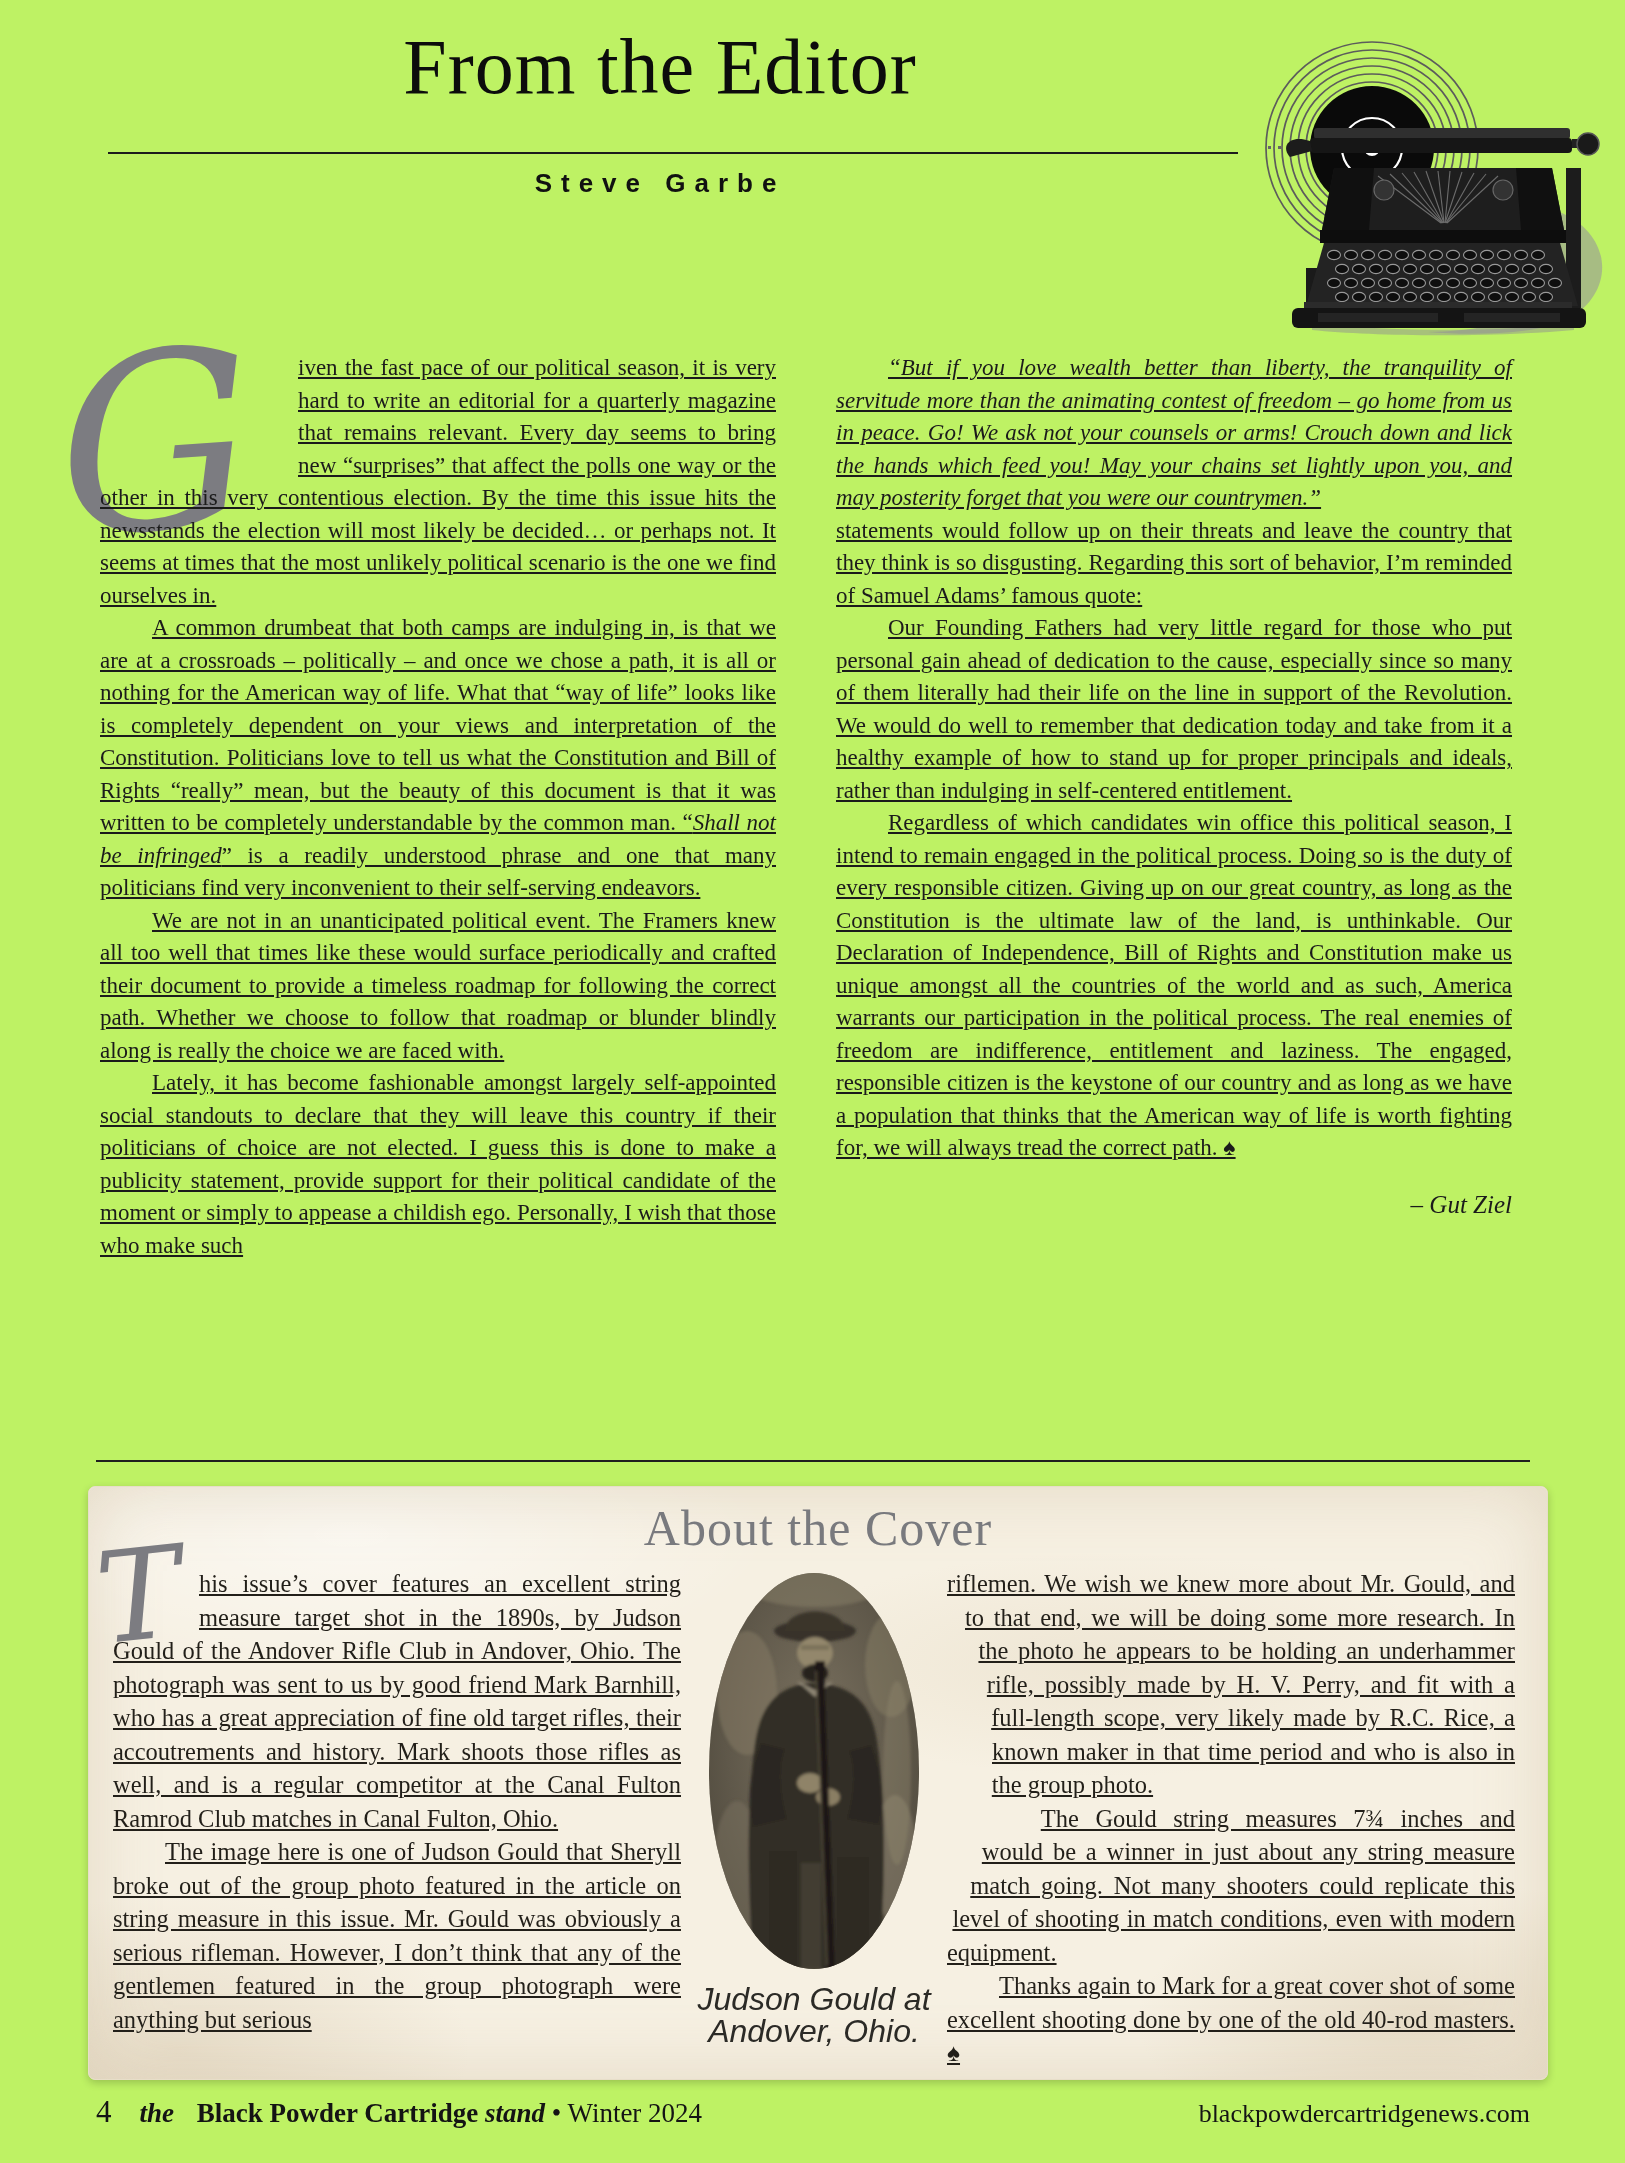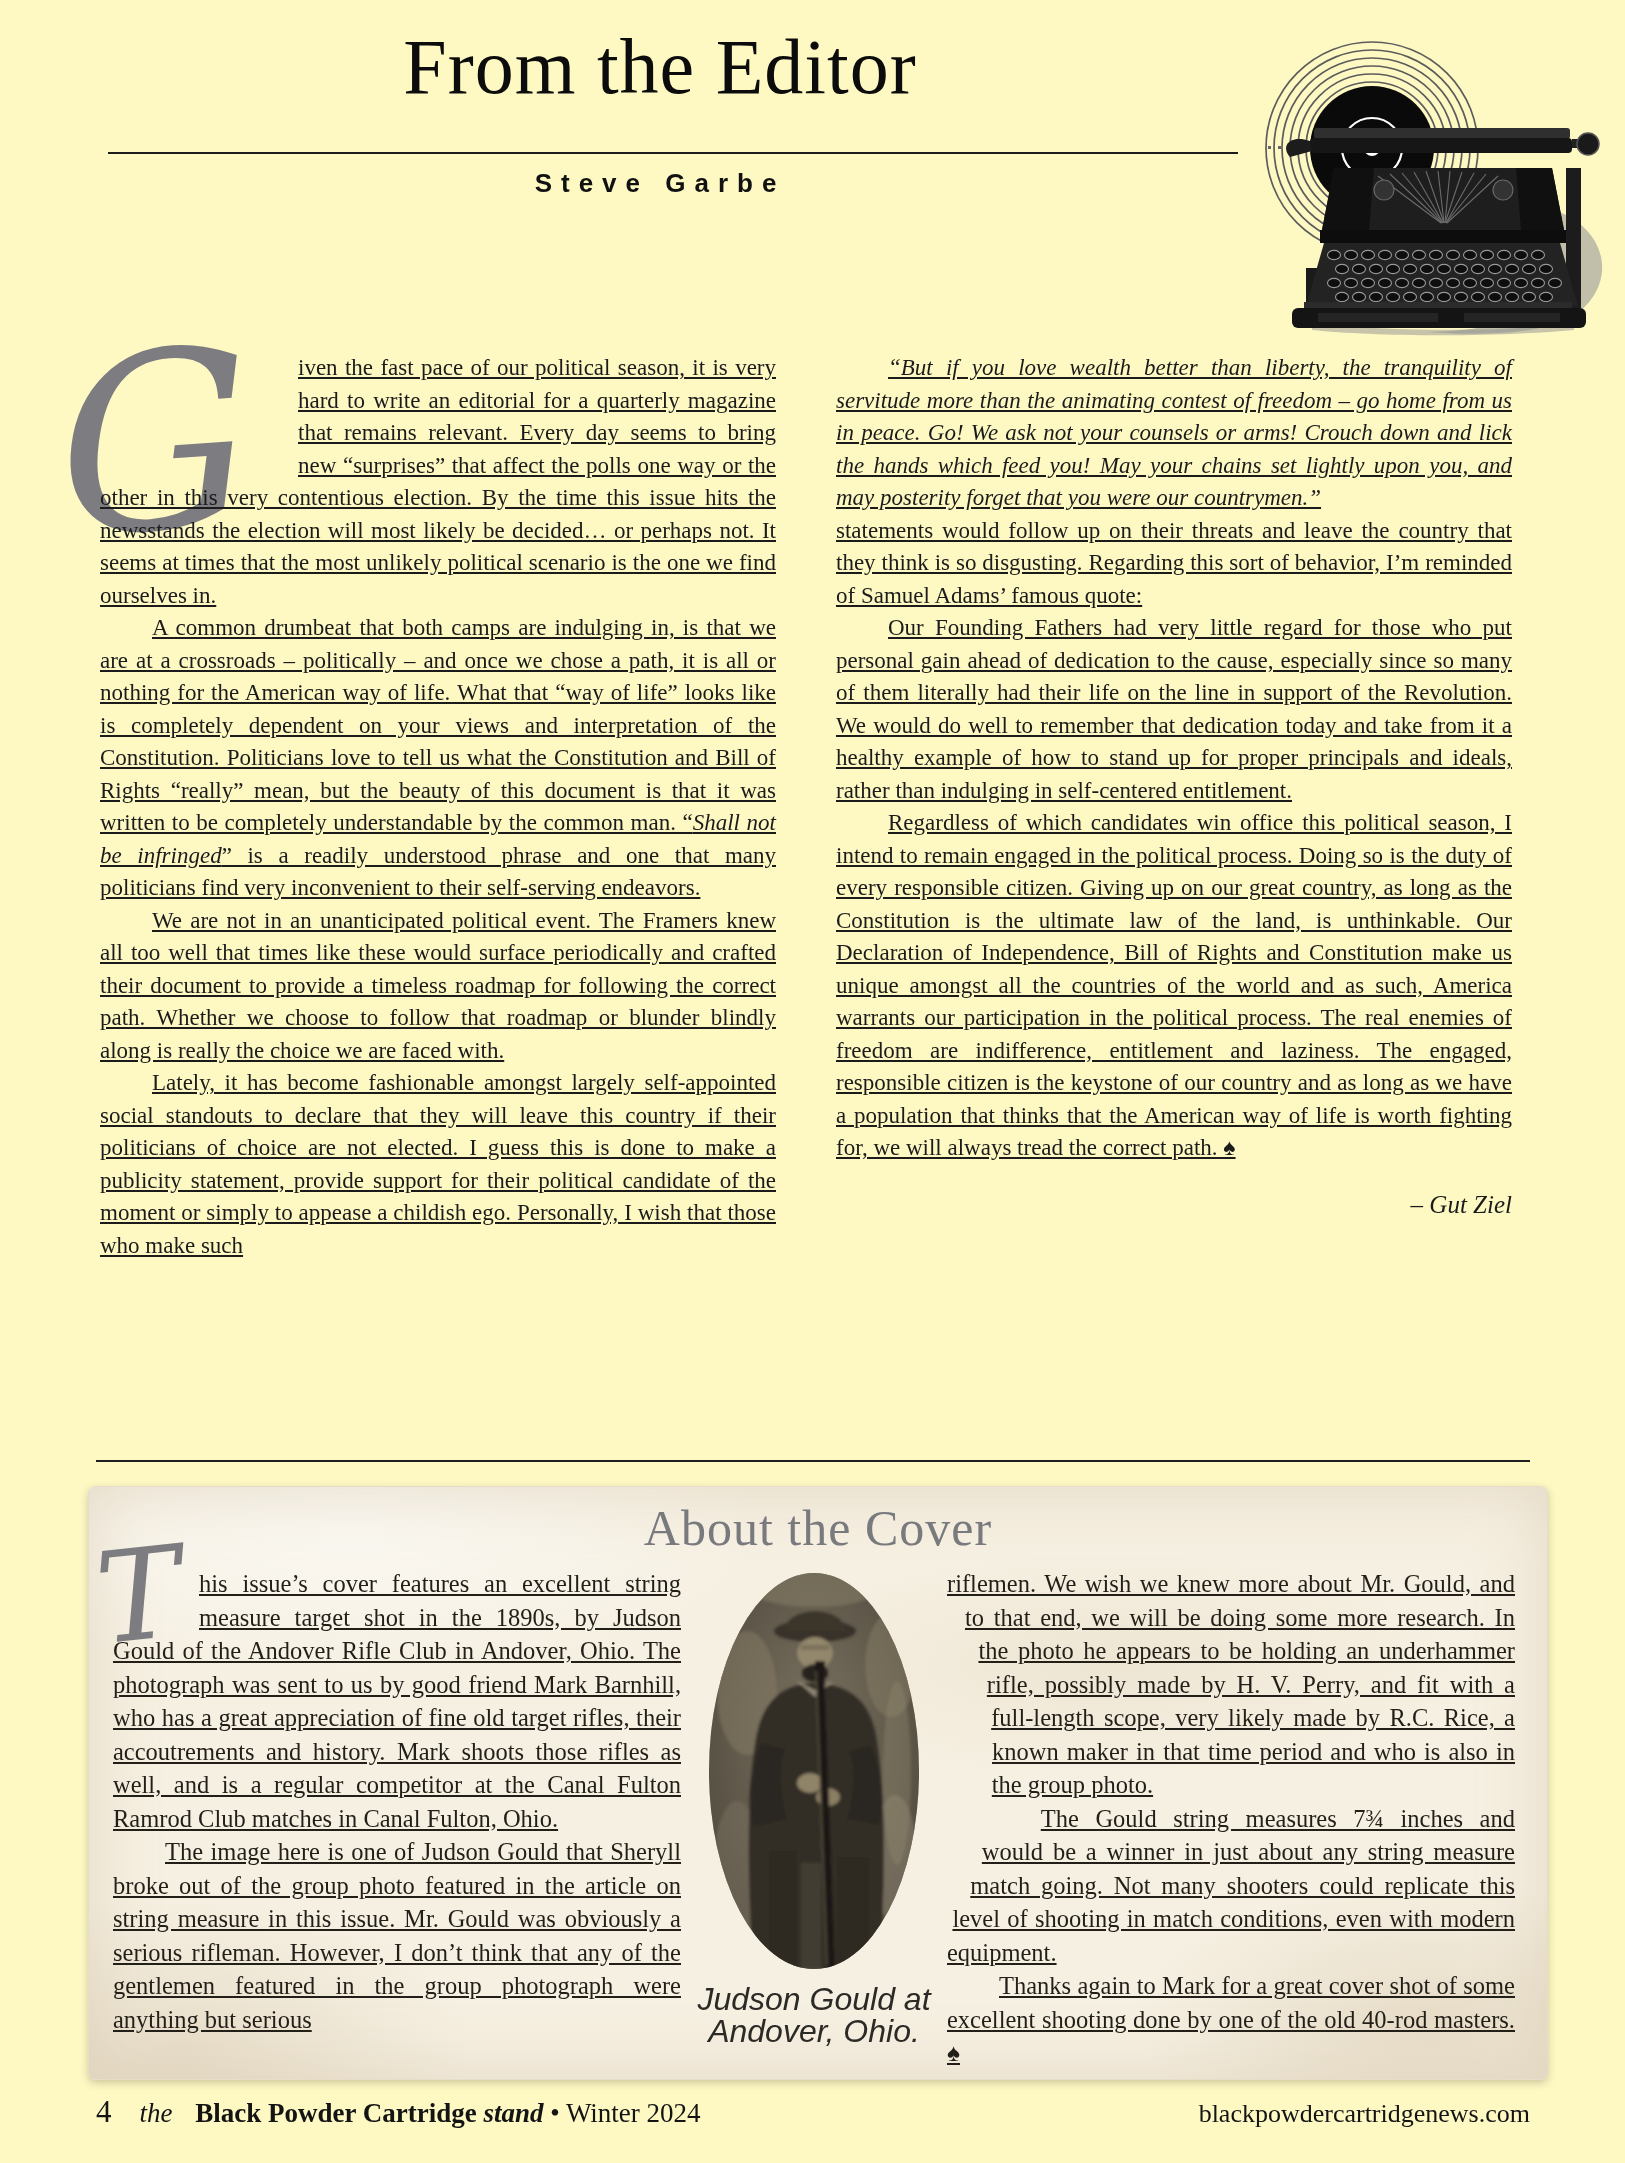--- a/index.html
+++ b/index.html
@@ -1,16 +1,16 @@
 <!DOCTYPE html>
 <html><head>
 <meta charset="utf-8">
 <style>
   html,body{margin:0;padding:0;background:#dcdcdc;}
-  .page{position:relative;width:1625px;height:2163px;background:#fef9c3;
+  .page{position:relative;width:1625px;height:2163px;background:#bef264;
     font-family:"Liberation Serif",serif;color:#1b1b1b;overflow:hidden;margin:0 auto;}
 
   
   .header{position:absolute;top:24px;left:110px;width:1100px;text-align:center;}
   .header-title{font-size:78px;line-height:1.1;color:#0c0c0c;letter-spacing:1px;}
   .header-rule{position:absolute;top:152px;left:108px;width:1130px;height:2px;background:#1c1c1c;}
   .byline{position:absolute;top:168px;left:110px;width:1100px;text-align:center;
     font-family:"Liberation Sans",sans-serif;font-size:26px;font-weight:600;letter-spacing:9px;color:#111;}
 
   
@@ -58,21 +58,21 @@
     position:relative;box-shadow:inset 0 0 24px rgba(60,52,38,.55);}
   .photo-oval svg{display:block;}
   .caption{margin-top:14px;font-family:"Liberation Sans",sans-serif;font-style:italic;
     font-size:32px;line-height:32px;color:#2b2a26;}
 
   
   .footer{position:absolute;top:2094px;left:96px;width:1434px;display:flex;
     justify-content:space-between;align-items:baseline;}
   .footer-left{font-size:27px;color:#141414;}
   .page-number{font-size:31px;margin-right:28px;}
-  .f-the{font-style:italic;}
+  .f-the{font-style:italic;font-weight:bold;}
   .f-name{font-weight:bold;margin-left:16px;}
   .f-news{font-weight:bold;font-style:italic;}
   .footer-right{font-size:26px;color:#141414;}
 </style>
 </head>
 <body>
 
 <div class="page">
 
   <div class="header">

